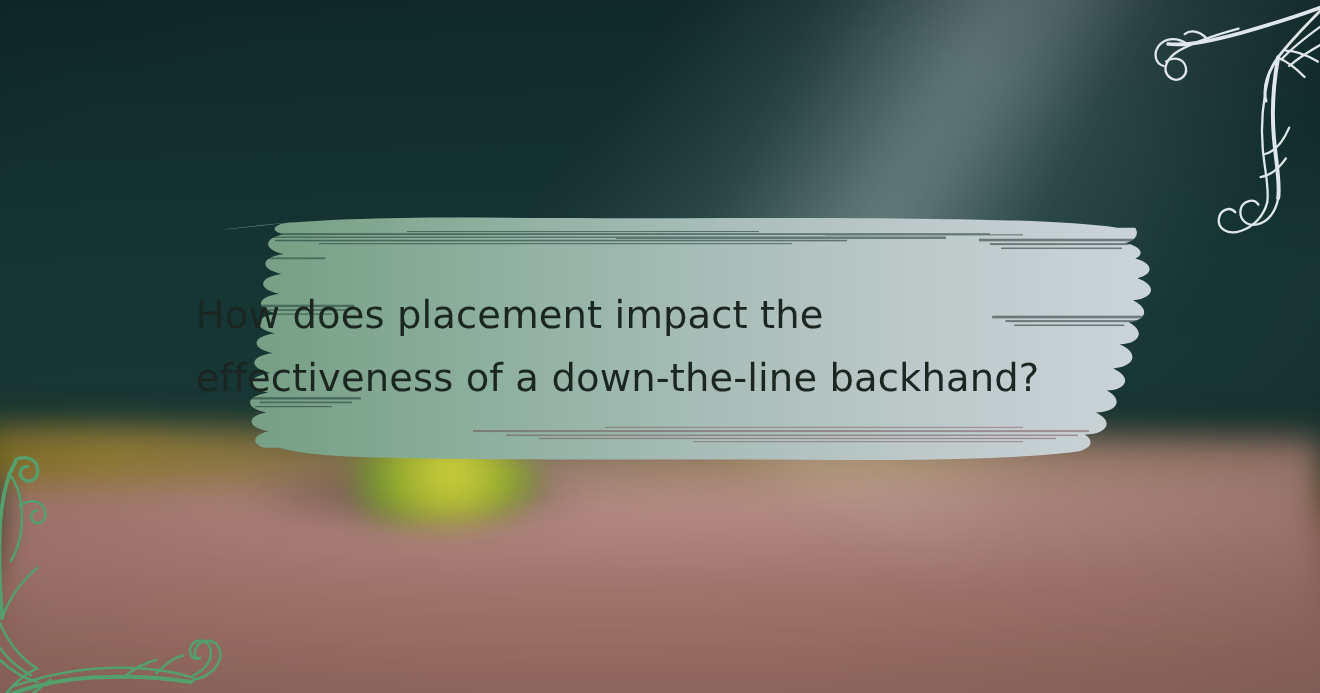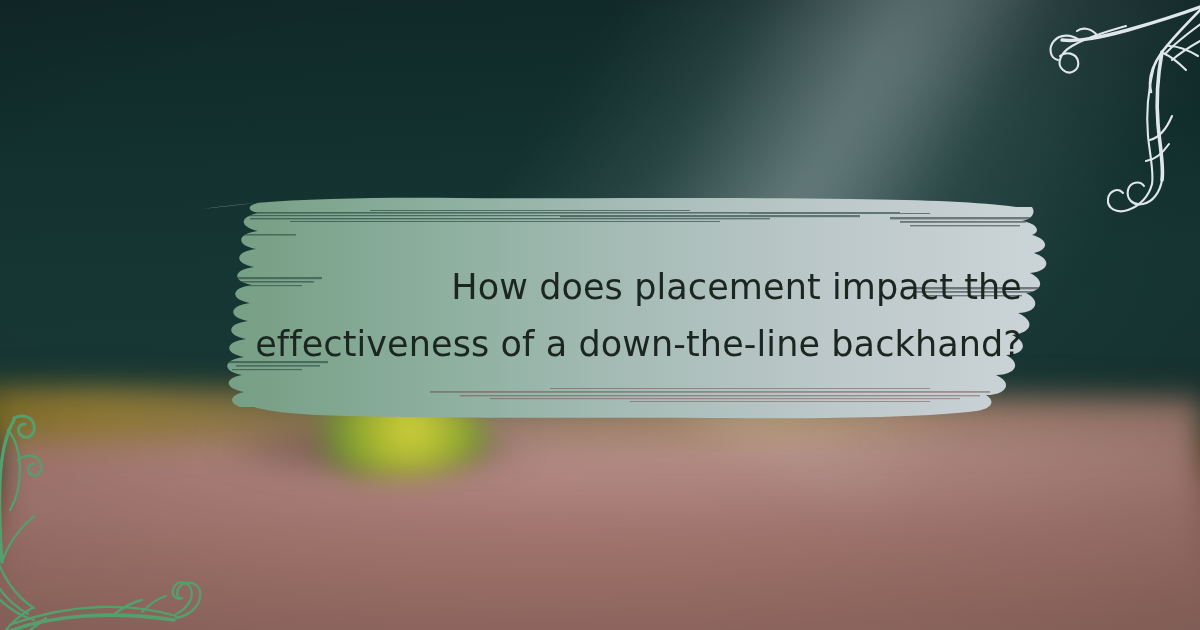--- a/index.html
+++ b/index.html
@@ -106,21 +106,21 @@
     top: 185px;
     width: 940px;
     height: 250px;
   }
   .banner-svg { position: absolute; inset: 0; width: 100%; height: 100%; }
 
   .banner-text {
     position: absolute;
     left: 0; right: 0;
     top: 74px;
-    text-align: right;
+    text-align: left;
     color: #1b2621;
     font-size: 35px;
     line-height: 1.62;
     letter-spacing: .1px;
     padding: 0 48px;
     box-sizing: border-box;
     font-weight: 400;
     white-space: pre-line;
   }
 </style>

